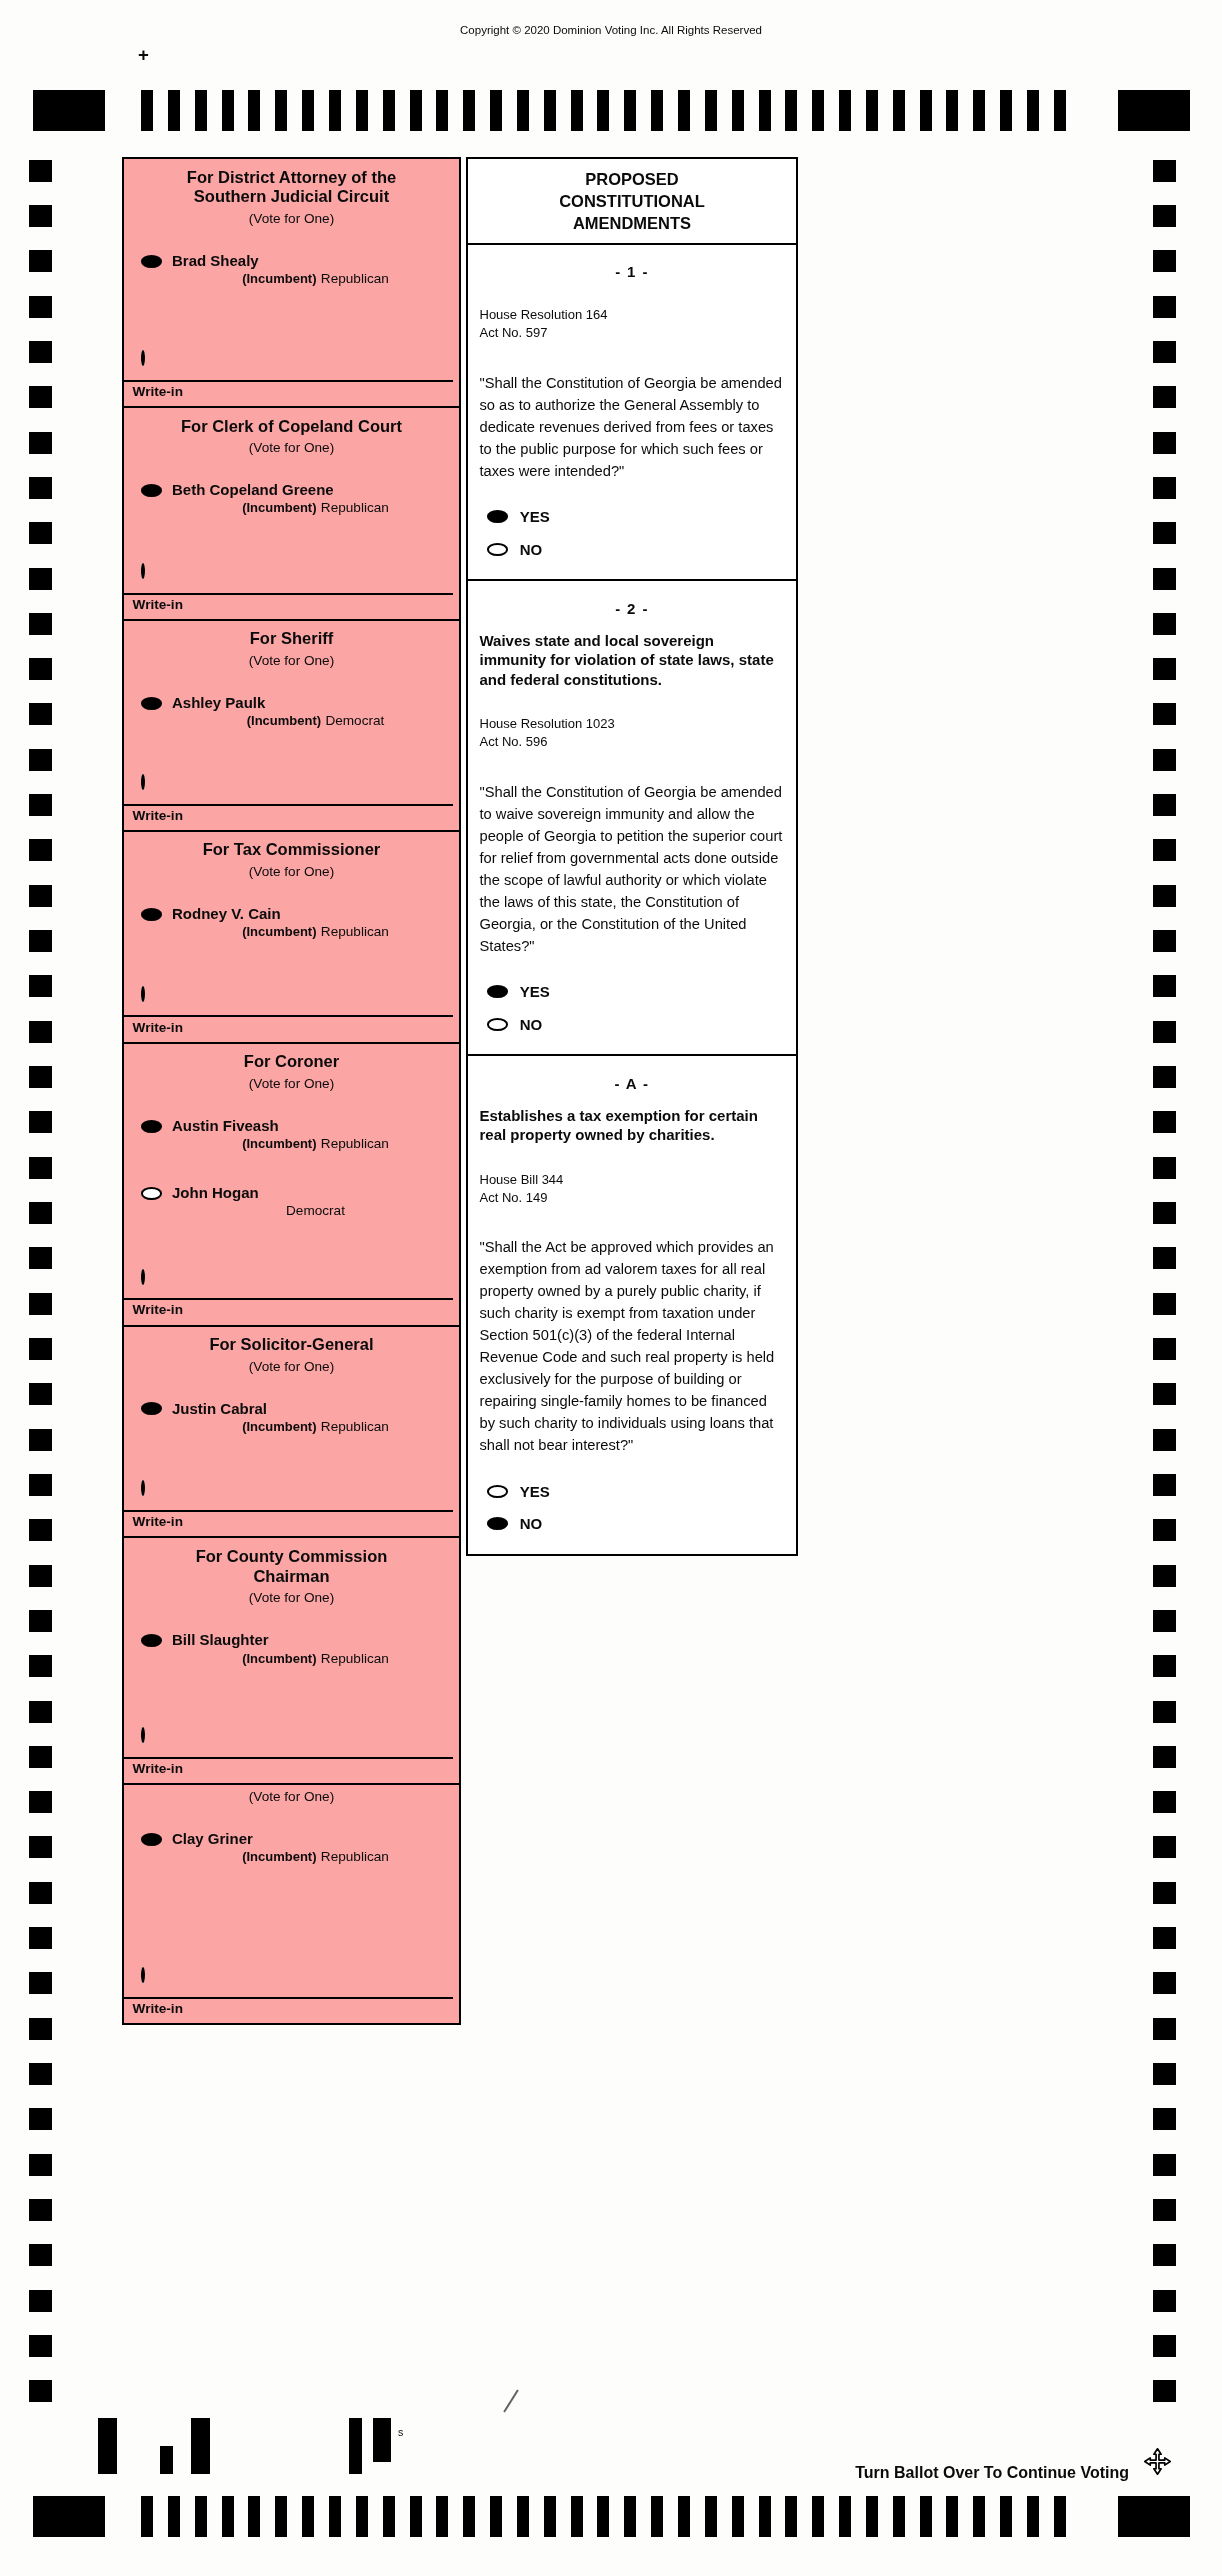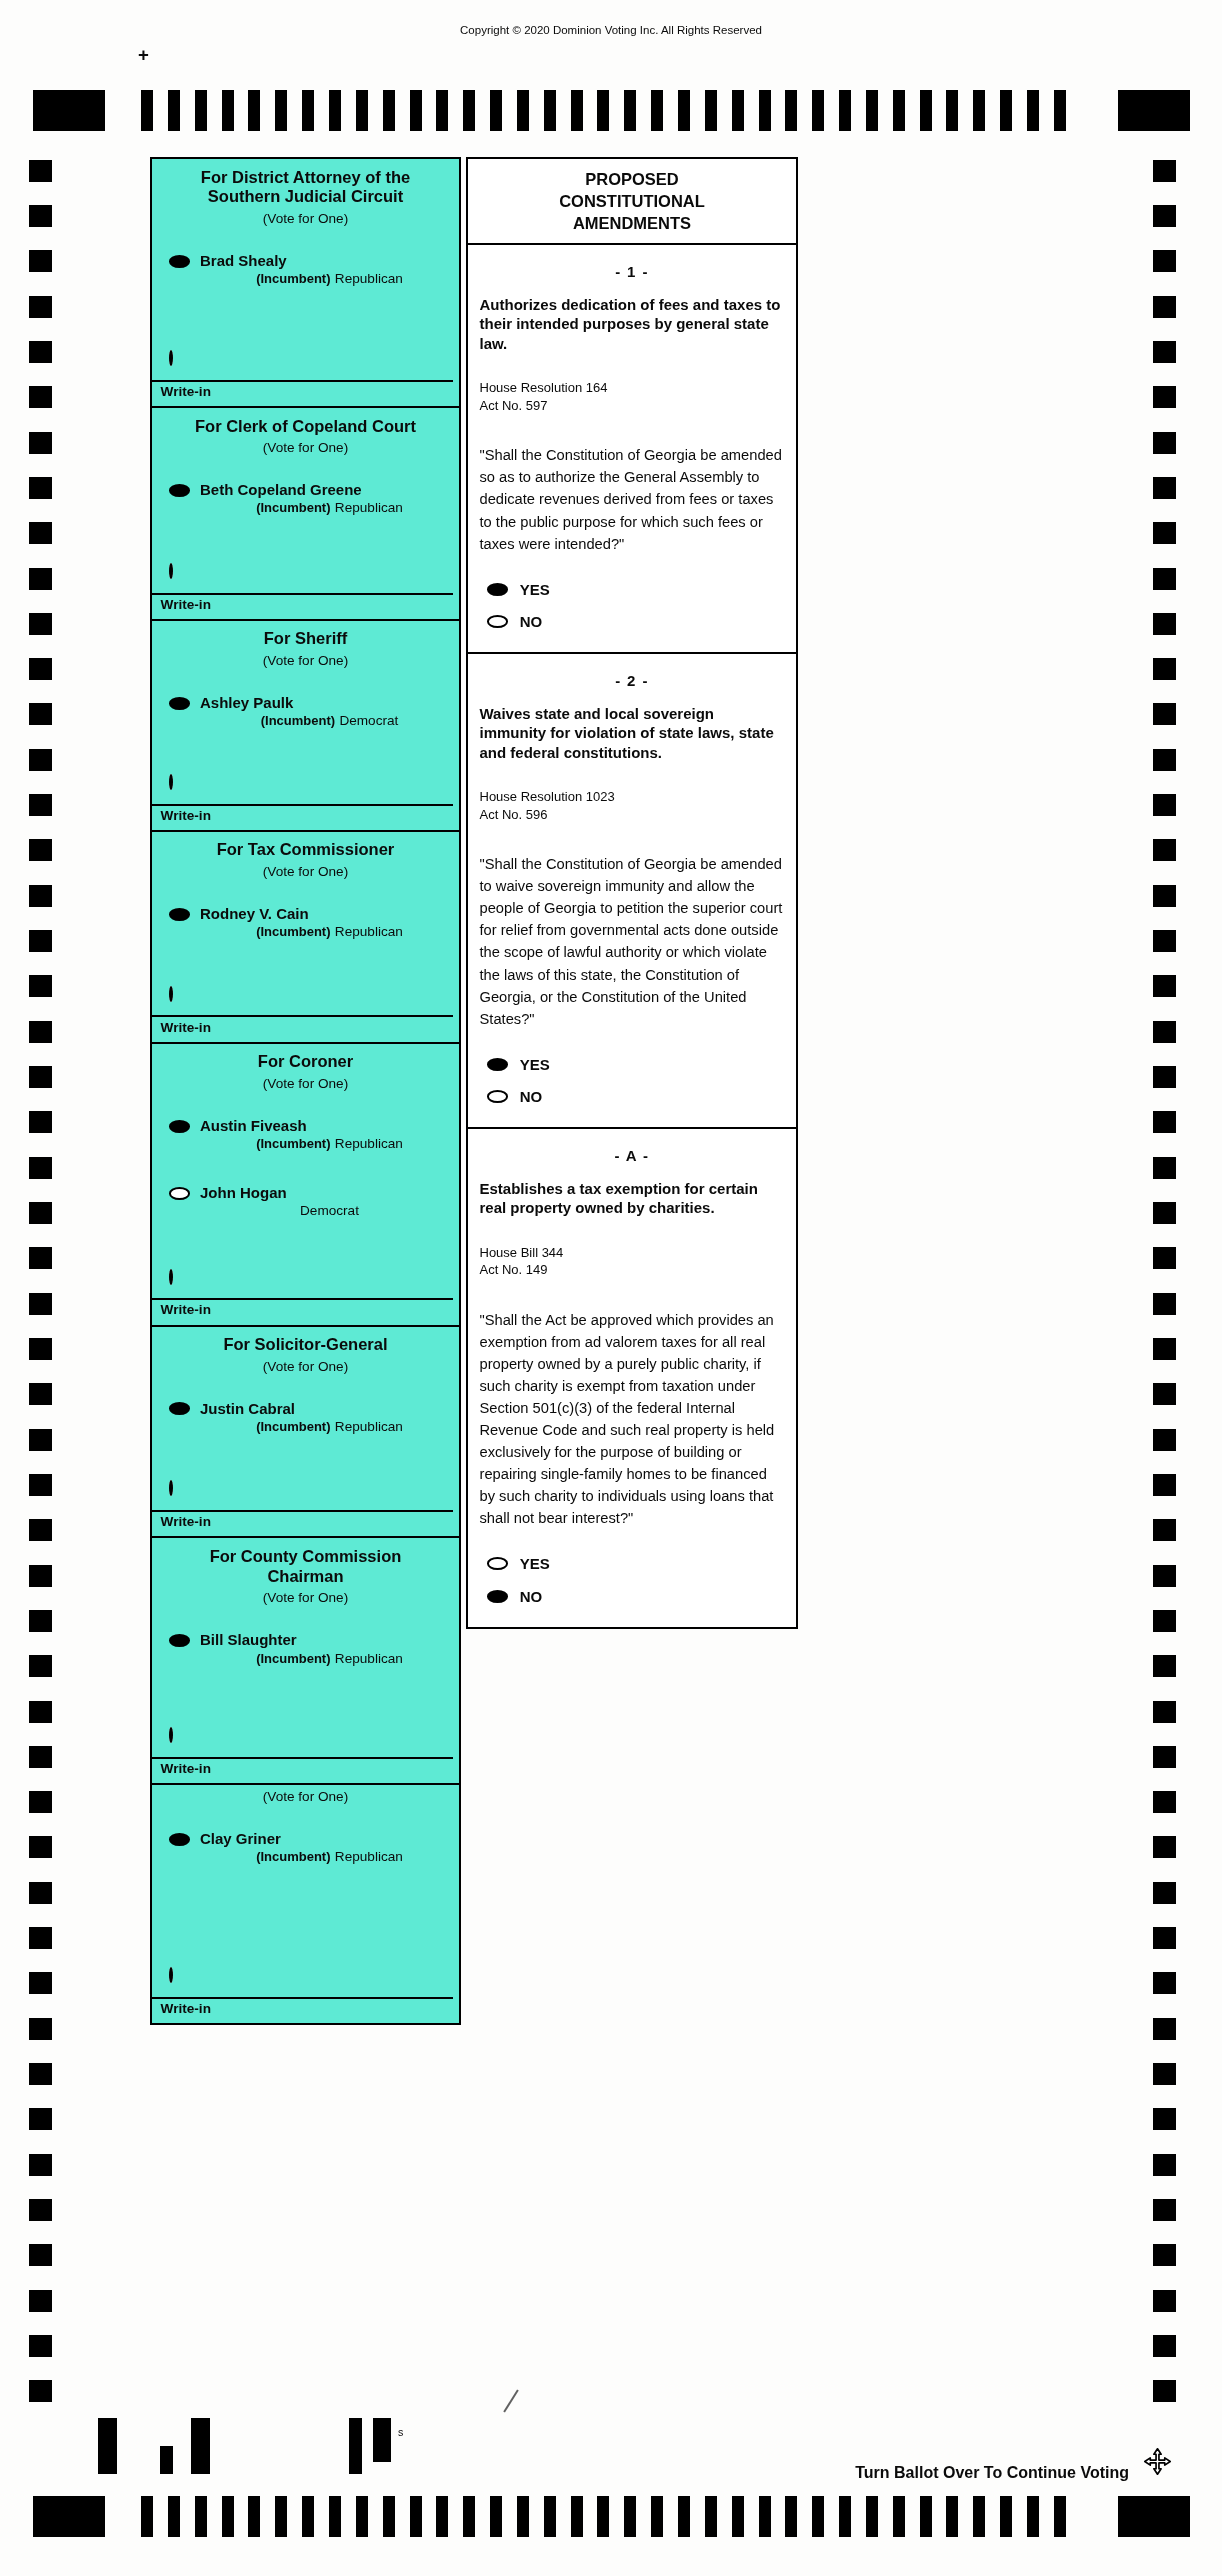--- a/index.html
+++ b/index.html
@@ -12,22 +12,22 @@
   .tm{position:absolute;background:#000;}
   .copyright{position:absolute;top:24px;left:0;width:100%;text-align:center;font-size:11.5px;}
   .plus{position:absolute;left:138px;top:44px;font-size:18.6px;font-weight:bold;}
 
   
   .left-col{position:absolute;left:122px;top:157px;width:339px;}
   .right-col{position:absolute;left:466px;top:157px;width:332px;}
 
   
   .contest{
-    box-sizing:border-box;border:2.1px solid #000;background:#5eead4;
-    display:flex;flex-direction:column;padding:0;margin-left:28px;
+    box-sizing:border-box;border:2.1px solid #000;background:#fca5a5;
+    display:flex;flex-direction:column;padding:0;
   }
   .contest + .contest{margin-top:-2.1px;}
   .contest:nth-of-type(1){min-height:251px;}
   .contest:nth-of-type(2){min-height:215px;}
   .contest:nth-of-type(3){min-height:213px;}
   .contest:nth-of-type(4){min-height:214px;}
   .contest:nth-of-type(5){min-height:285px;}
   .contest:nth-of-type(6){min-height:214px;}
   .contest:nth-of-type(7){min-height:249px;}
   .contest:nth-of-type(8){min-height:242px;}
@@ -275,21 +275,20 @@
     </div>
   <div class="right-col" id="right-col">
       <div class="rsec">
     <div class="hdr">PROPOSED
 CONSTITUTIONAL
 AMENDMENTS</div>
   </div>
       <div class="rsec">
     <div class="measure">
       <div class="m-number">- 1 -</div>
-      <div class="m-summary">Authorizes dedication of fees and taxes to their intended purposes by general state law.</div>
       <div class="m-refs">House Resolution 164
 Act No. 597</div>
       <div class="m-question">"Shall the Constitution of Georgia be amended so as to authorize the General Assembly to dedicate revenues derived from fees or taxes to the public purpose for which such fees or taxes were intended?"</div>
       <div class="m-options">
             <div class="opt-row">
     <span class="oval filled"></span>
     <span class="opt-label">YES</span>
   </div>
             <div class="opt-row">
     <span class="oval"></span>

